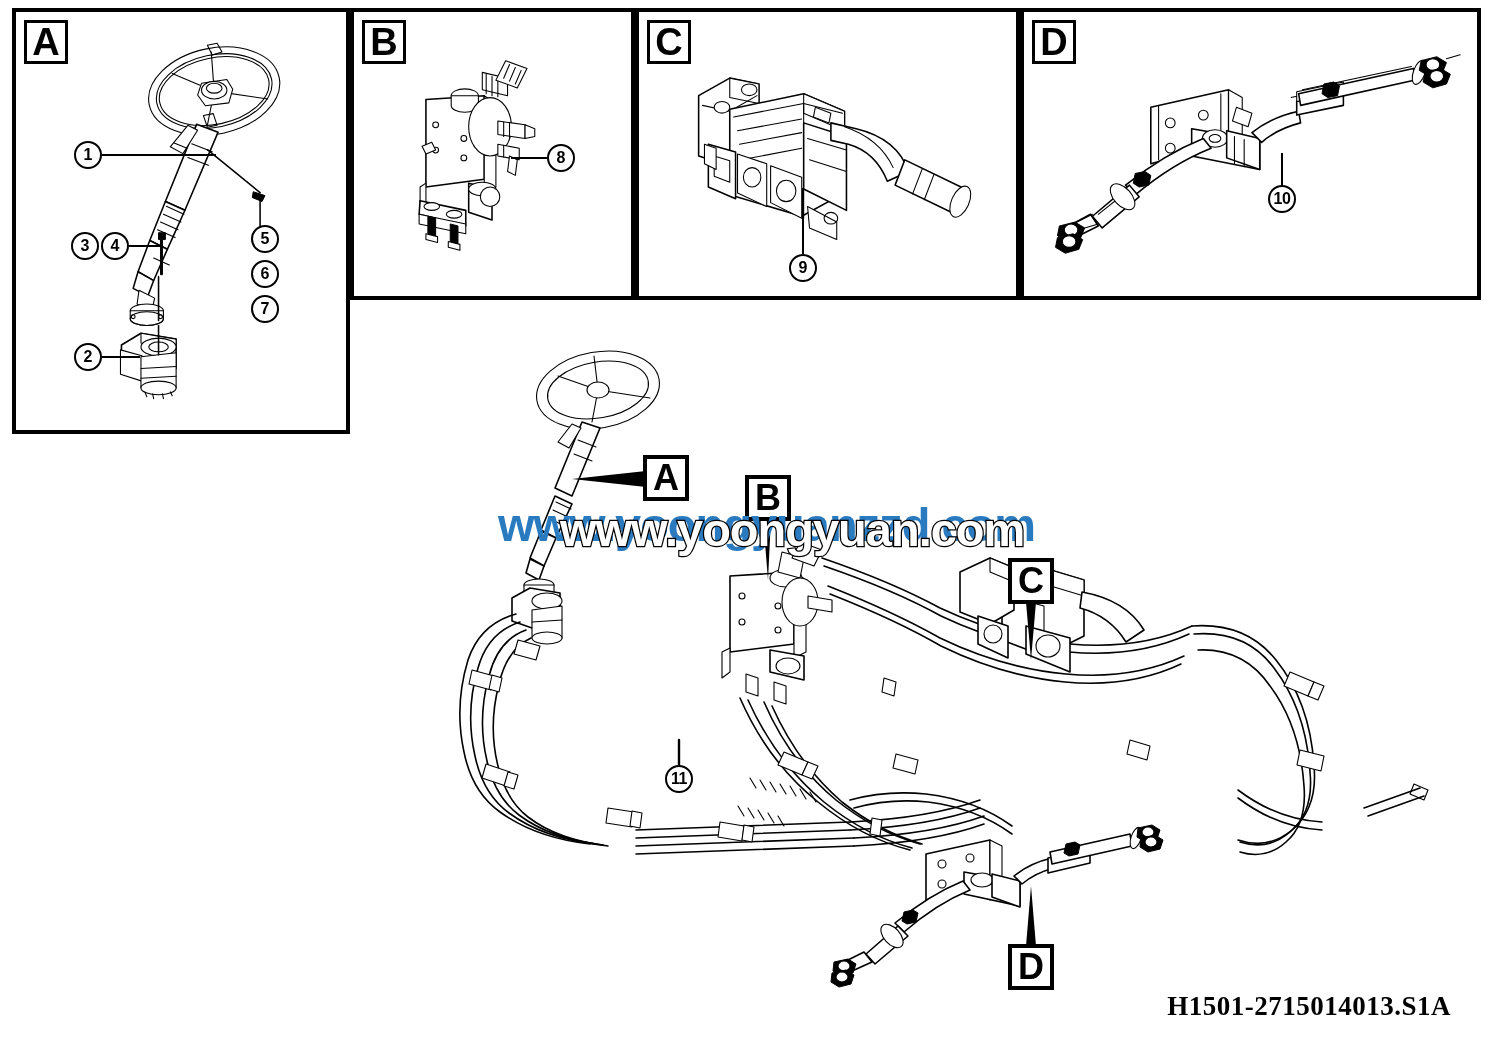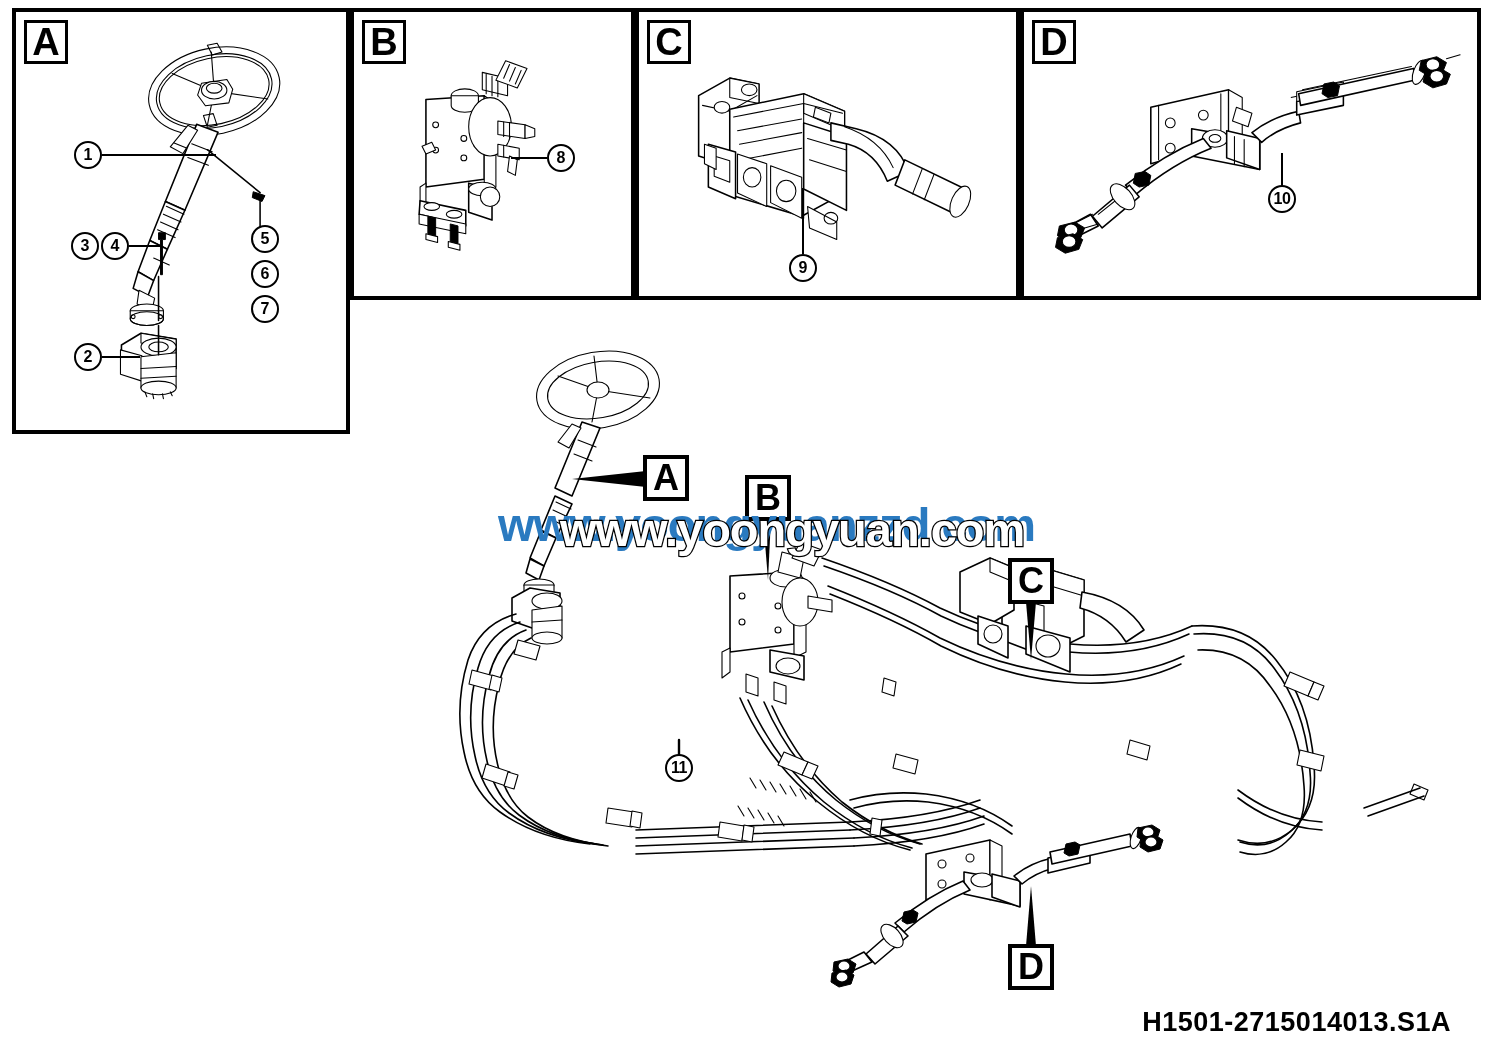--- a/index.html
+++ b/index.html
@@ -52,22 +52,22 @@
   }
   #wm-blue{left:498px;top:9px;color:#2a7ac0;}
   #wm-outline{
     left:560px;top:14px;color:#ffffff;
     -webkit-text-stroke:2.5px #000;
     paint-order:stroke fill;
   }
 
   
   #part-number{
-    position:absolute;right:38px;bottom:14px;font-size:27px;font-weight:bold;
-    letter-spacing:0.5px;font-family:Liberation Sans, sans-serif;
+    position:absolute;right:38px;bottom:30px;font-size:27px;font-weight:bold;
+    letter-spacing:0.5px;font-family:Liberation Serif, serif;
   }
   svg{display:block;overflow:visible;}
   .ln{fill:none;stroke:#000;stroke-width:1.6;stroke-linecap:round;stroke-linejoin:round;}
   .ln-t{fill:none;stroke:#000;stroke-width:1.1;stroke-linecap:round;stroke-linejoin:round;}
   .ln-b{fill:none;stroke:#000;stroke-width:2.4;stroke-linecap:round;stroke-linejoin:round;}
   .fw{fill:#fff;stroke:#000;stroke-width:1.6;stroke-linejoin:round;}
   .fwt{fill:#fff;stroke:#000;stroke-width:1.1;stroke-linejoin:round;}
   .fk{fill:#000;stroke:#000;stroke-width:1;}
 </style>
 </head>
@@ -417,21 +417,21 @@
       </g>
 
       <g>
         <path class="ln-t" d="M320 448 l6 10 M330 450 l6 10 M340 452 l6 10 M350 454 l6 10 M360 456 l6 10 M370 459 l6 10 M380 462 l6 10"></path>
         <path class="ln-t" d="M308 476 l6 10 M318 478 l6 10 M328 480 l6 10 M338 483 l6 10 M348 486 l6 10"></path>
       </g>
 
       <path class="ln-b" d="M249 410 L249 446"></path>
     </svg>
 
-    <div class="callout wide" style="left:235px;top:424px;">11</div>
+    <div class="callout wide" style="left:235px;top:435px;">11</div>
 
     <div class="ref-box" style="left:213px;top:125px;">A</div>
     <svg class="ref-arrow" style="left:142px;top:138px;width:74px;height:22px;" viewBox="0 0 74 22">
       <path d="M0 11 L74 3 L74 19 Z" fill="#000"></path>
     </svg>
 
     <div class="ref-box" style="left:315px;top:145px;">B</div>
     <svg class="ref-arrow" style="left:325px;top:188px;width:24px;height:62px;" viewBox="0 0 24 62">
       <path d="M8 0 L16 0 L13 62 Z" fill="#000"></path>
     </svg>

